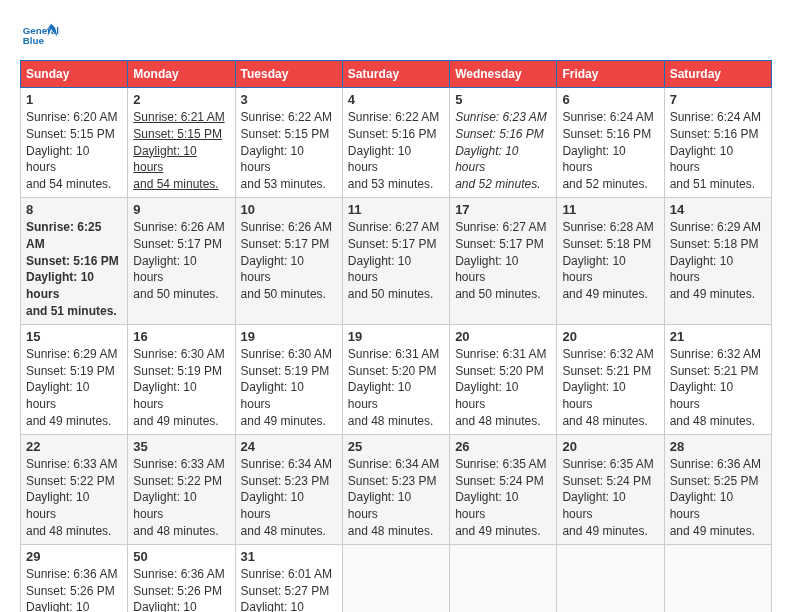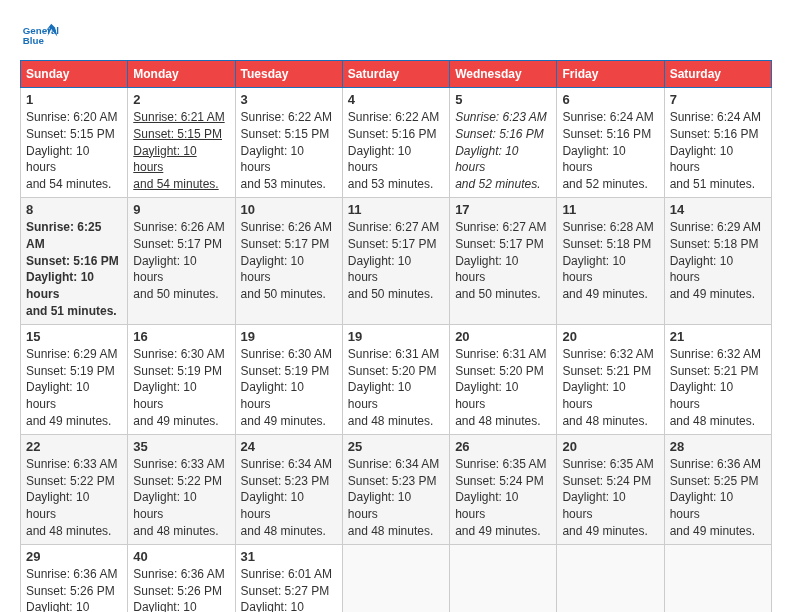--- a/index.html
+++ b/index.html
@@ -314,21 +314,21 @@
       </tr>
       <tr>
         <td>
           <span class="day-num">29</span>
           <div class="day-info" style="white-space: pre-line;">Sunrise: 6:36 AM
 Sunset: 5:26 PM
 Daylight: 10 hours
 and 49 minutes.</div>
         </td>
         <td>
-          <span class="day-num">40</span>
+          <span class="day-num">50</span>
           <div class="day-info" style="white-space: pre-line;">Sunrise: 6:36 AM
 Sunset: 5:26 PM
 Daylight: 10 hours
 and 49 minutes.</div>
         </td>
         <td>
           <span class="day-num">31</span>
           <div class="day-info" style="white-space: pre-line;">Sunrise: 6:01 AM
 Sunset: 5:27 PM
 Daylight: 10 hours

